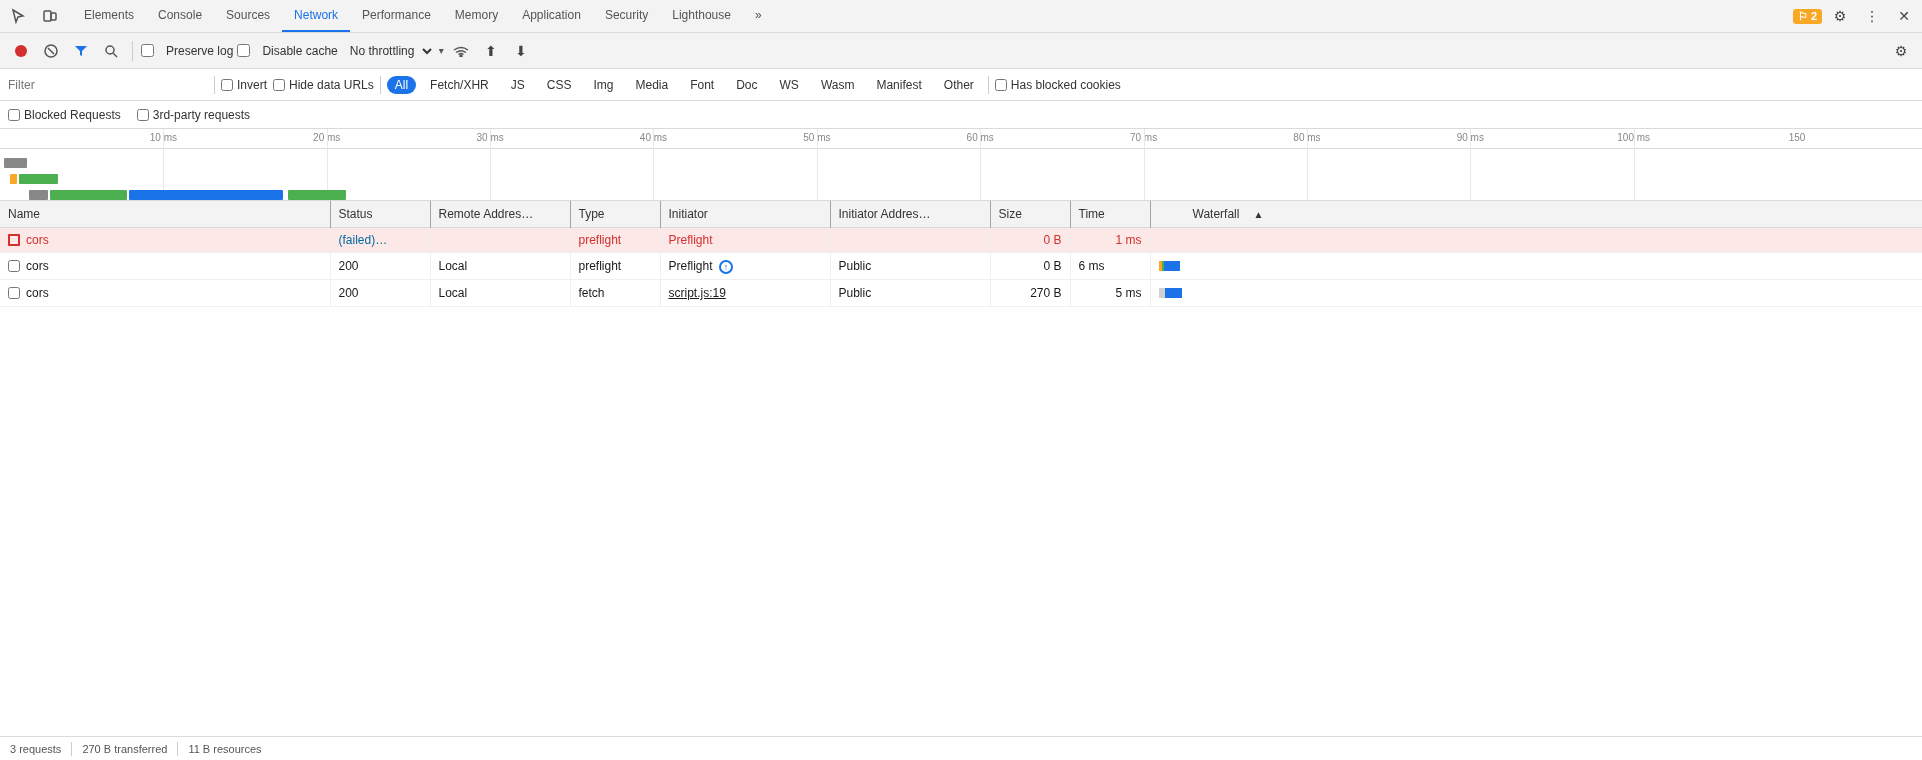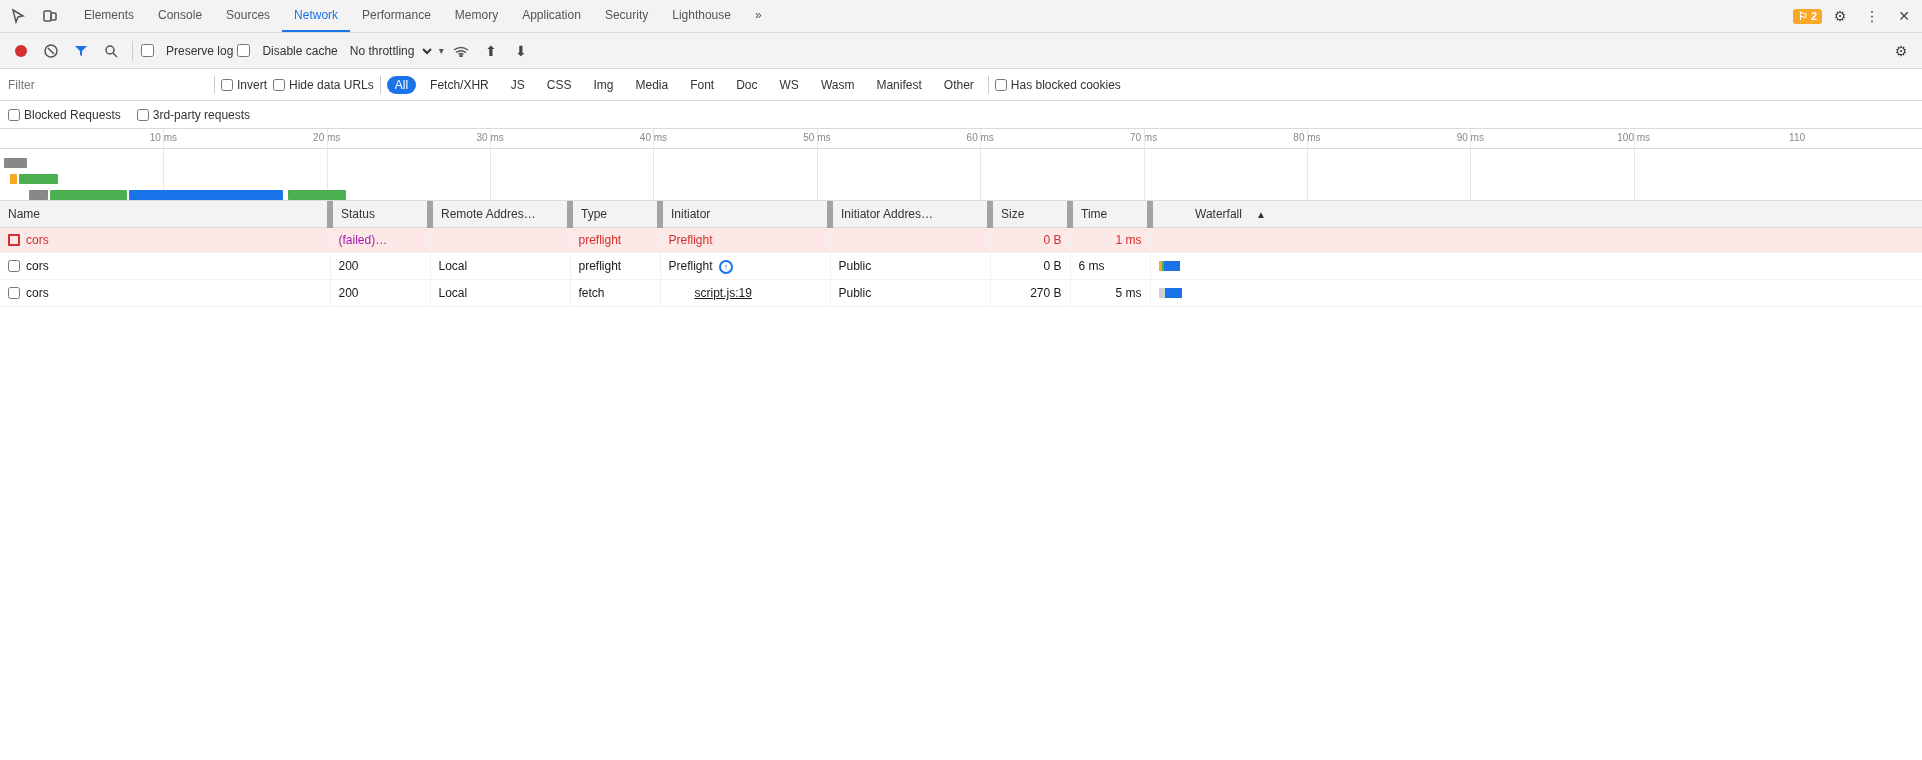--- a/index.html
+++ b/index.html
@@ -195,21 +195,21 @@
     }
     thead tr {
       background: #f3f3f3;
       border-bottom: 1px solid #dadada;
     }
     thead th {
       padding: 6px 8px;
       text-align: left;
       font-weight: 500;
       color: #333;
-      border-right: 6px solid #a3a3a3;
+      border-right: 1px solid #a3a3a3;
       white-space: nowrap;
       user-select: none;
       cursor: pointer;
     }
     thead th:last-child { border-right: none; }
     tbody tr {
       border-bottom: 1px solid #f0f0f0;
     }
     tbody tr.error-row { background: #fce8e6; }
     td {
@@ -224,26 +224,26 @@
     .td-name { display: flex; align-items: center; gap: 6px; }
     .row-checkbox { width: 12px; height: 12px; }
     .err-icon {
       width: 12px; height: 12px;
       border: 2px solid #d32f2f;
       display: inline-block;
       border-radius: 1px;
     }
     .name-text { color: #1a1a1a; }
     .name-text.error { color: #d32f2f; }
-    .status-error { color: #a21caf; }
+    .status-error { color: #0369a1; }
     .type-preflight { color: #d32f2f; }
     .initiator-preflight { color: #d32f2f; }
     .size-zero { color: #d32f2f; }
     .time-error { color: #d32f2f; }
-    .underline { text-decoration: underline; margin-left: 26px; }
+    .underline { text-decoration: underline; }
 
     
     .wf-bar-container {
       display: flex; align-items: center;
       height: 16px;
       min-width: 80px;
     }
     .wf-seg {
       height: 10px;
       display: inline-block;
@@ -448,21 +448,21 @@
       <span class="timeline-tick" style="left:8.5%">10 ms</span>
       <span class="timeline-tick" style="left:17%">20 ms</span>
       <span class="timeline-tick" style="left:25.5%">30 ms</span>
       <span class="timeline-tick" style="left:34%">40 ms</span>
       <span class="timeline-tick" style="left:42.5%">50 ms</span>
       <span class="timeline-tick" style="left:51%">60 ms</span>
       <span class="timeline-tick" style="left:59.5%">70 ms</span>
       <span class="timeline-tick" style="left:68%">80 ms</span>
       <span class="timeline-tick" style="left:76.5%">90 ms</span>
       <span class="timeline-tick" style="left:85%">100 ms</span>
-      <span class="timeline-tick" style="left:93.5%">110</span>
+      <span class="timeline-tick" style="left:93.5%">150</span>
     </div>
 
     <div class="timeline-gridline" style="left:8.5%"></div>
     <div class="timeline-gridline" style="left:17%"></div>
     <div class="timeline-gridline" style="left:25.5%"></div>
     <div class="timeline-gridline" style="left:34%"></div>
     <div class="timeline-gridline" style="left:42.5%"></div>
     <div class="timeline-gridline" style="left:51%"></div>
     <div class="timeline-gridline" style="left:59.5%"></div>
     <div class="timeline-gridline" style="left:68%"></div>
@@ -571,14 +571,21 @@
                 <span class="wf-seg" style="width:3px; background:#1a73e8;"></span>
                 <span class="wf-seg" style="width:14px; background:#1a73e8;"></span>
               </div>
             </td>
           </tr>
         </tbody>
       </table>
     </div>
   </div>
 
+  <div class="status-bar">
+    <span>3 requests</span>
+    <div class="status-sep"></div>
+    <span>270 B transferred</span>
+    <div class="status-sep"></div>
+    <span>11 B resources</span>
+  </div>
 
 </div>
 
 </body></html>

